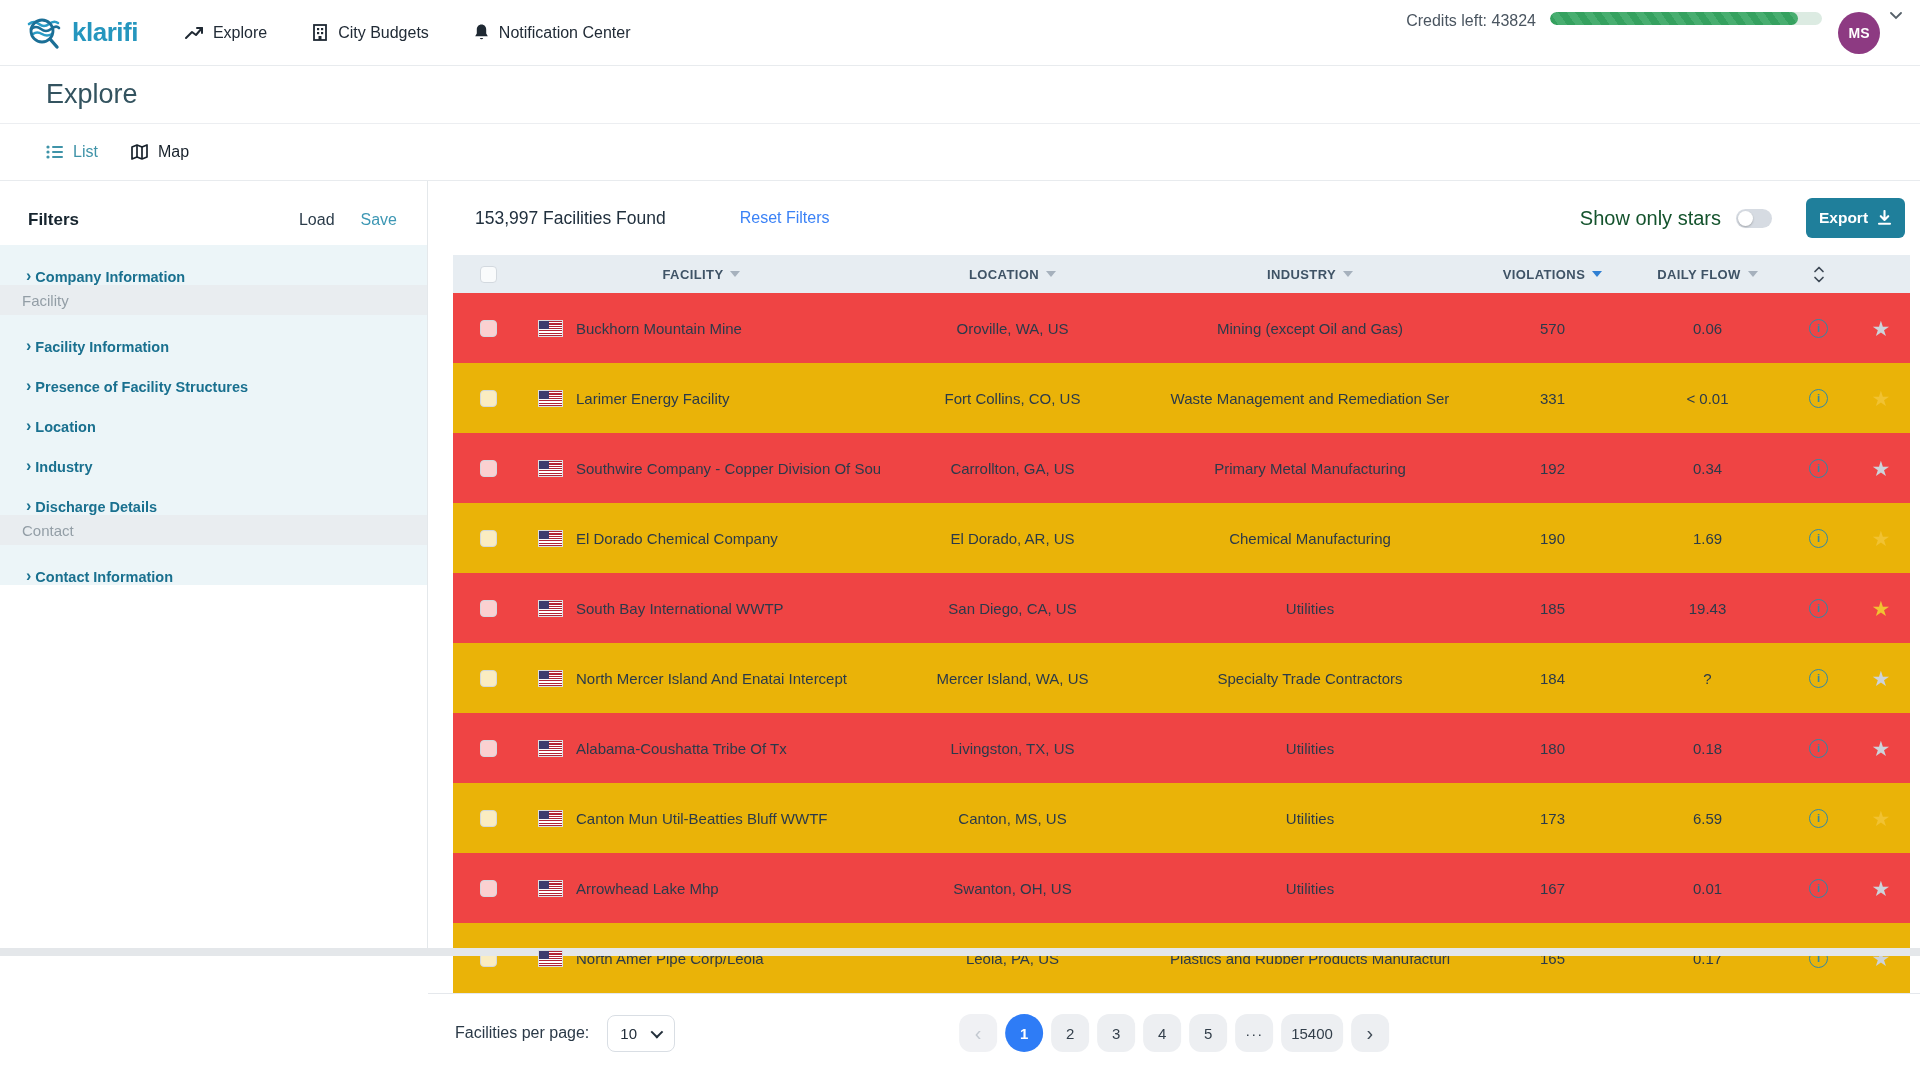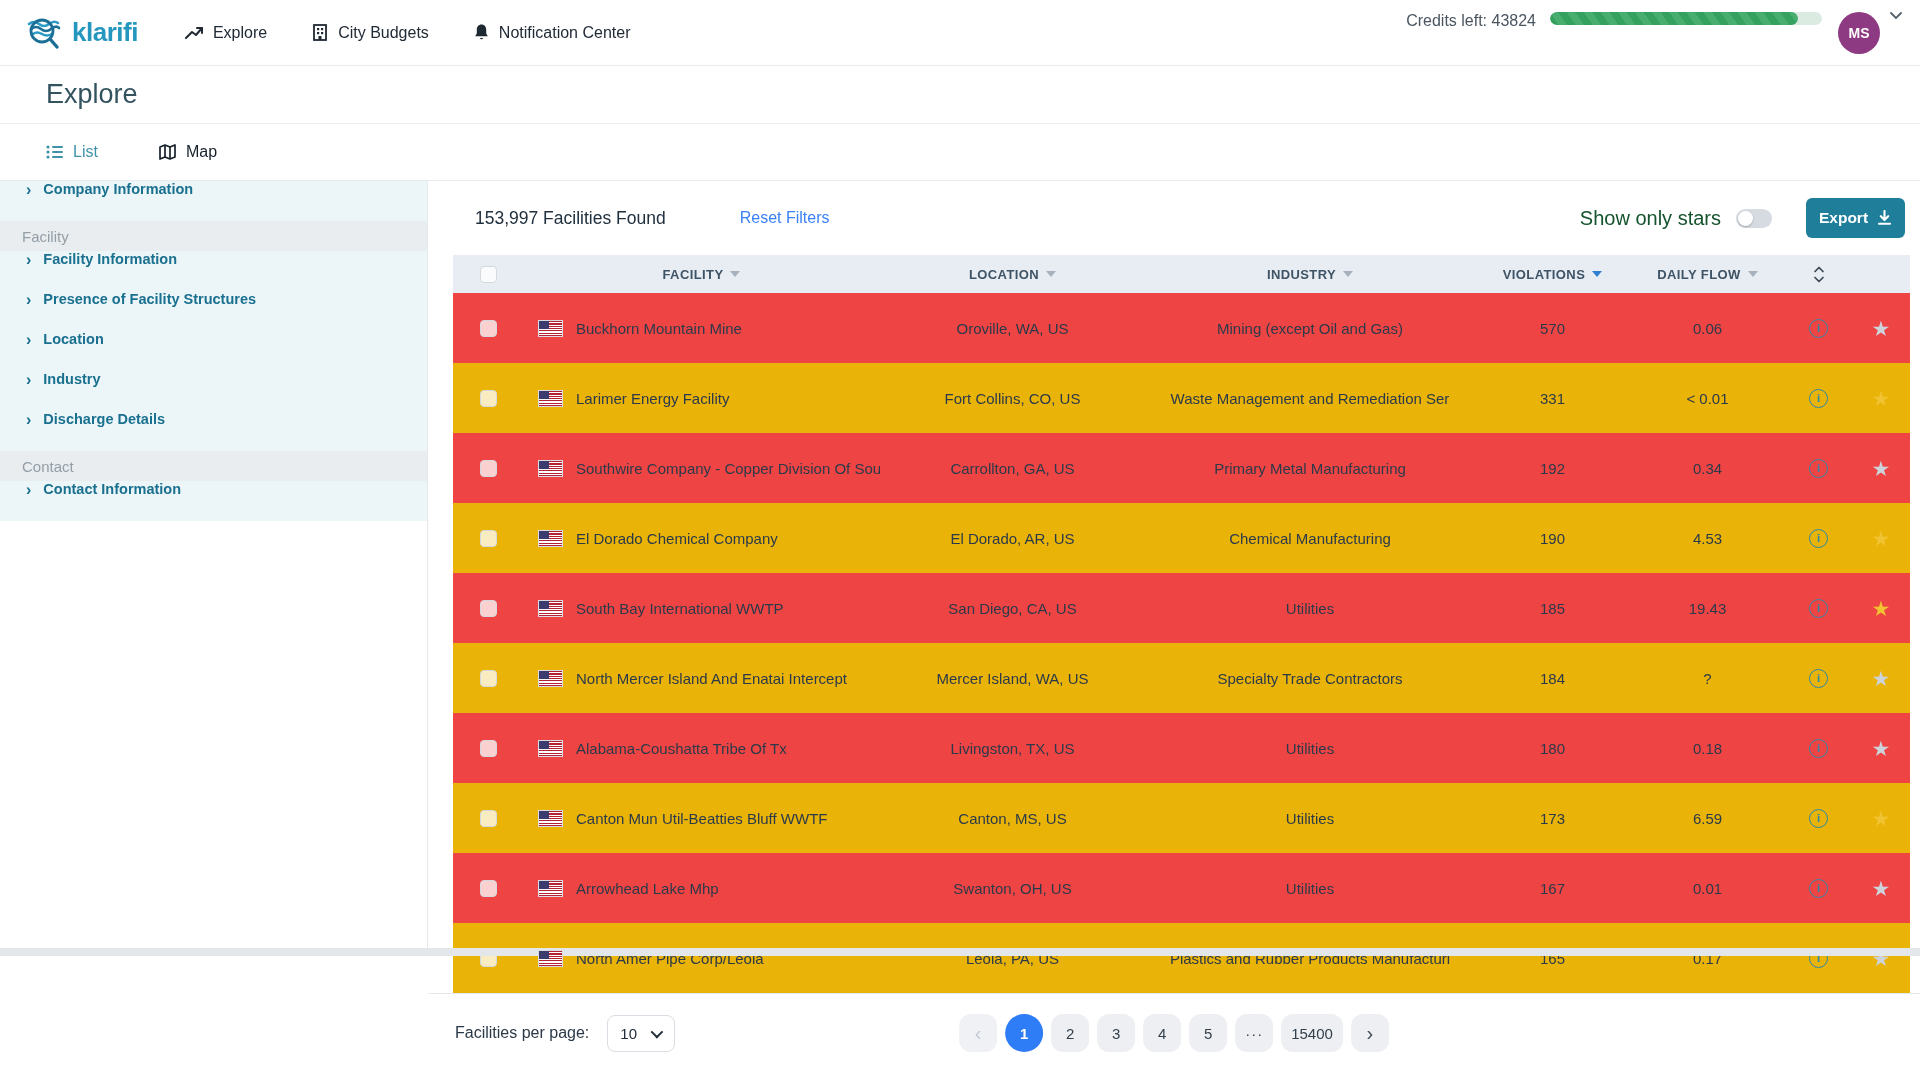--- a/index.html
+++ b/index.html
@@ -17,36 +17,36 @@
   .credits-label { font-size:16px; color:#4a5560; margin-right:14px; }
   .credits-track { width:272px; height:13px; border-radius:7px; background:#dcebe2; overflow:hidden; }
   .credits-fill { height:100%; border-radius:7px; width:91%;
      background:repeating-linear-gradient(55deg,#35a15f 0 7px,#48ae70 7px 14px); }
   .avatar { width:42px; height:42px; border-radius:50%; background:#8d3a82; color:#fff; font-size:14px; font-weight:bold; display:flex; align-items:center; justify-content:center; margin:0 10px 0 16px; cursor:pointer; }
   .chev-down { width:12px; height:8px; cursor:pointer; }
 
   
   .title-bar { height:58px; background:#fff; border-bottom:1px solid #eceef1; display:flex; align-items:center; padding-left:46px; flex:0 0 auto; }
   .page-title { font-size:27px; font-weight:500; color:#33535f; }
-  .tabs-bar { height:57px; background:#fff; border-bottom:1px solid #e8ebee; display:flex; align-items:center; gap:60px; padding-left:46px; flex:0 0 auto; }
+  .tabs-bar { height:57px; background:#fff; border-bottom:1px solid #e8ebee; display:flex; align-items:center; gap:32px; padding-left:46px; flex:0 0 auto; }
   .vtab { display:flex; align-items:center; gap:9px; font-size:16px; cursor:pointer; }
   .vtab.active { color:#3f93a8; font-weight:500; }
   .vtab.inactive { color:#17212b; }
 
   
   .body { flex:1 1 auto; display:flex; min-height:0; }
   .sidebar { width:428px; flex:0 0 auto; background:#fff; border-right:1px solid #e4e8eb; }
   .filters-head { height:64px; display:flex; align-items:center; padding:14px 30px 0 28px; }
   .filters-title { font-size:17px; font-weight:bold; color:#16242e; }
   .filters-actions { margin-left:auto; display:flex; gap:26px; }
   .load-link { font-size:16px; color:#2b3c4a; cursor:pointer; }
   .save-link { font-size:16px; color:#3d97b4; cursor:pointer; }
   .filter-sections { background:#ecf5f8; }
   .filter-band { height:30px; background:#e9edf0; color:#939ea6; font-size:15px; display:flex; align-items:center; padding-left:22px; }
-  .filter-item { height:40px; display:flex; align-items:flex-start; padding-left:26px; gap:12px; color:#19708f; font-weight:bold; font-size:14.5px; cursor:pointer; }
+  .filter-item { height:40px; display:flex; align-items:flex-end; padding-left:26px; gap:4px; color:#19708f; font-weight:bold; font-size:14.5px; cursor:pointer; }
   .filter-item .chev::before { content:"›"; font-size:16px; font-weight:bold; color:#19708f; }
 
   .main { flex:1 1 auto; display:flex; flex-direction:column; background:#fff; min-width:0; }
 
   
   .toolbar { height:74px; flex:0 0 auto; display:flex; align-items:center; padding:0 15px 0 47px; }
   .results-count { font-size:17.5px; font-weight:500; color:#21303e; }
   .reset-link { font-size:16px; color:#3b82f6; margin-left:74px; cursor:pointer; }
   .toolbar-spacer { flex:1; }
   .show-stars-label { font-size:20px; color:#14532d; }
@@ -185,20 +185,27 @@
             <line x1="12" y1="4" x2="12" y2="16" stroke="#17212b" stroke-width="1.7"></line>
           </svg>
       </span>
       <span>Map</span>
     </div>
   </div>
 
   <div class="body">
 
     <aside class="sidebar">
+      <div class="filters-head">
+        <span class="filters-title">Filters</span>
+        <span class="filters-actions">
+          <span class="load-link">Load</span>
+          <span class="save-link">Save</span>
+        </span>
+      </div>
       <div class="filter-sections">
 
   <div class="filter-item">
             <span class="chev"></span>
             <span>Company Information</span>
           </div>
 
   <div class="filter-band">
             <span>Facility</span>
           </div>
@@ -368,21 +375,21 @@
     <div class="tcell w-check">
                 <span class="checkbox"></span>
               </div>
     <div class="tcell w-fac">
       <span class="flag"></span>
       <span>El Dorado Chemical Company</span>
     </div>
     <div class="tcell w-loc">El Dorado, AR, US</div>
     <div class="tcell w-ind">Chemical Manufacturing</div>
     <div class="tcell w-vio">190</div>
-    <div class="tcell w-flow">4.53</div>
+    <div class="tcell w-flow">1.69</div>
     <div class="tcell w-info">
                 <span class="info-icon"></span>
               </div>
     <div class="tcell w-star">
                 <span class="star starred"></span>
               </div>
   </div>
 
   <div class="trow alt">
     <div class="tcell w-check">

